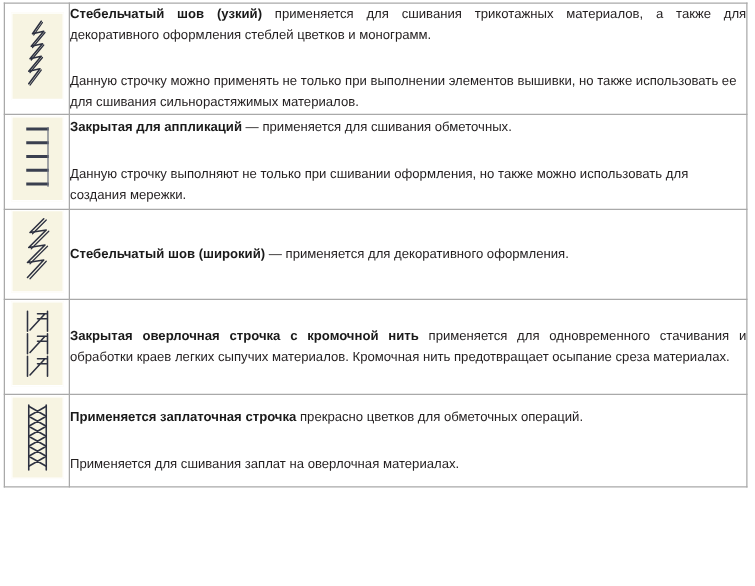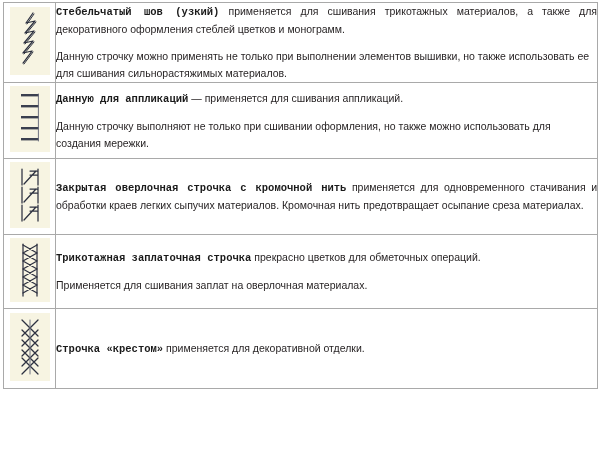--- a/index.html
+++ b/index.html
@@ -77,30 +77,29 @@
   .desc-cell {
     padding: 6px 10px 6px 12px;
   }
   .para {
     font-size: 10.5px;
     line-height: 1.62;
     margin: 0;
     color: #231f20;
   }
   .para + .para {
-    margin-top: 10px;
+    margin-top: 20px;
   }
   .para.justify {
     text-align: justify;
     text-justify: inter-word;
   }
   .lead {
     font-weight: bold;
     color: #1a1a1a;
-    font-family: Liberation Mono, monospace;
   }
 
   
   .r1 { height: 78px; }
   .r2 { height: 76px; }
   .r3 { height: 72px; }
   .r4 { height: 76px; }
   .r5 { height: 74px; }
   .r6 { height: 80px; }
 </style>
@@ -136,25 +135,38 @@
             <rect class="bar" x="4" y="5" width="18" height="2.4"></rect>
             <rect class="bar" x="4" y="16" width="18" height="2.4"></rect>
             <rect class="bar" x="4" y="27" width="18" height="2.4"></rect>
             <rect class="bar" x="4" y="38" width="18" height="2.4"></rect>
             <rect class="bar" x="4" y="49" width="18" height="2.4"></rect>
             <path class="stroke-thin" d="M21.4 5 L21.4 52" style="stroke:#6e7280"></path>
           </svg>
         </span>
       </td>
       <td class="desc-cell">
-        <p class="para"><span class="lead">Данную для аппликаций</span><span>  — применяется для сшивания аппликаций.</span></p>
+        <p class="para"><span class="lead">Закрытая для аппликаций</span><span>  — применяется для сшивания обметочных.</span></p>
         <p class="para">Данную строчку выполняют не только при сшивании оформления, но также можно использовать для создания мережки.</p>
       </td>
     </tr>
 
+    <tr class="r3">
+      <td class="icon-cell">
+        <span class="icon-box">
+          <svg width="28" height="58" viewBox="0 0 28 58" aria-hidden="true">
+            <path class="stroke" d="M19 3 L8 14 L21 12 L7 26 L20 24 L6 38 L19 36 L6 50"></path>
+            <path class="stroke-thin" d="M21 4 L10 15 M23 13 L9 27 M22 25 L8 39 M21 37 L8 51"></path>
+          </svg>
+        </span>
+      </td>
+      <td class="desc-cell">
+        <p class="para"><span class="lead">Стебельчатый шов (широкий)</span><span> — применяется для декоративного оформления.</span></p>
+      </td>
+    </tr>
 
     <tr class="r4">
       <td class="icon-cell">
         <span class="icon-box">
           <svg width="28" height="60" viewBox="0 0 28 60" aria-hidden="true">
             <path class="stroke" d="M6 4 L6 20 M22 4 L22 20 M8 19 L20 6 M14 6 L21 6 M14 10 L21 10"></path>
             <path class="stroke" d="M6 22 L6 38 M22 22 L22 38 M8 37 L20 24 M14 24 L21 24 M14 28 L21 28"></path>
             <path class="stroke" d="M6 40 L6 56 M22 40 L22 56 M8 55 L20 42 M14 42 L21 42 M14 46 L21 46"></path>
           </svg>
         </span>
@@ -168,33 +180,20 @@
       <td class="icon-cell">
         <span class="icon-box">
           <svg width="28" height="58" viewBox="0 0 28 58" aria-hidden="true">
             <path class="stroke" d="M7 3 L7 55"></path>
             <path class="stroke" d="M21 3 L21 55"></path>
             <path class="stroke" d="M7 4 L21 12 M7 12 L21 4 M7 12 L21 20 M7 20 L21 12 M7 20 L21 28 M7 28 L21 20 M7 28 L21 36 M7 36 L21 28 M7 36 L21 44 M7 44 L21 36 M7 44 L21 52 M7 52 L21 44"></path>
           </svg>
         </span>
       </td>
       <td class="desc-cell">
-        <p class="para"><span class="lead">Трикотажная заплаточная строчка</span><span> прекрасно цветков для обметочных операций.</span></p>
+        <p class="para"><span class="lead">Применяется заплаточная строчка</span><span> прекрасно цветков для обметочных операций.</span></p>
         <p class="para">Применяется для сшивания заплат на оверлочная материалах.</p>
       </td>
     </tr>
 
-    <tr class="r6">
-      <td class="icon-cell">
-        <span class="icon-box">
-          <svg width="28" height="62" viewBox="0 0 28 62" aria-hidden="true">
-            <path class="stroke" d="M6 4 L22 20 M22 4 L6 20 M6 14 L22 30 M22 14 L6 30 M6 24 L22 40 M22 24 L6 40 M6 34 L22 50 M22 34 L6 50 M6 42 L22 58 M22 42 L6 58"></path>
-            <path class="stroke-thin" d="M14 4 L14 58" style="stroke:#6e7280"></path>
-          </svg>
-        </span>
-      </td>
-      <td class="desc-cell">
-        <p class="para"><span class="lead">Строчка «крестом»</span><span>  применяется для декоративной отделки.</span></p>
-      </td>
-    </tr>
 
   </tbody>
 </table>
 
 </body></html>

